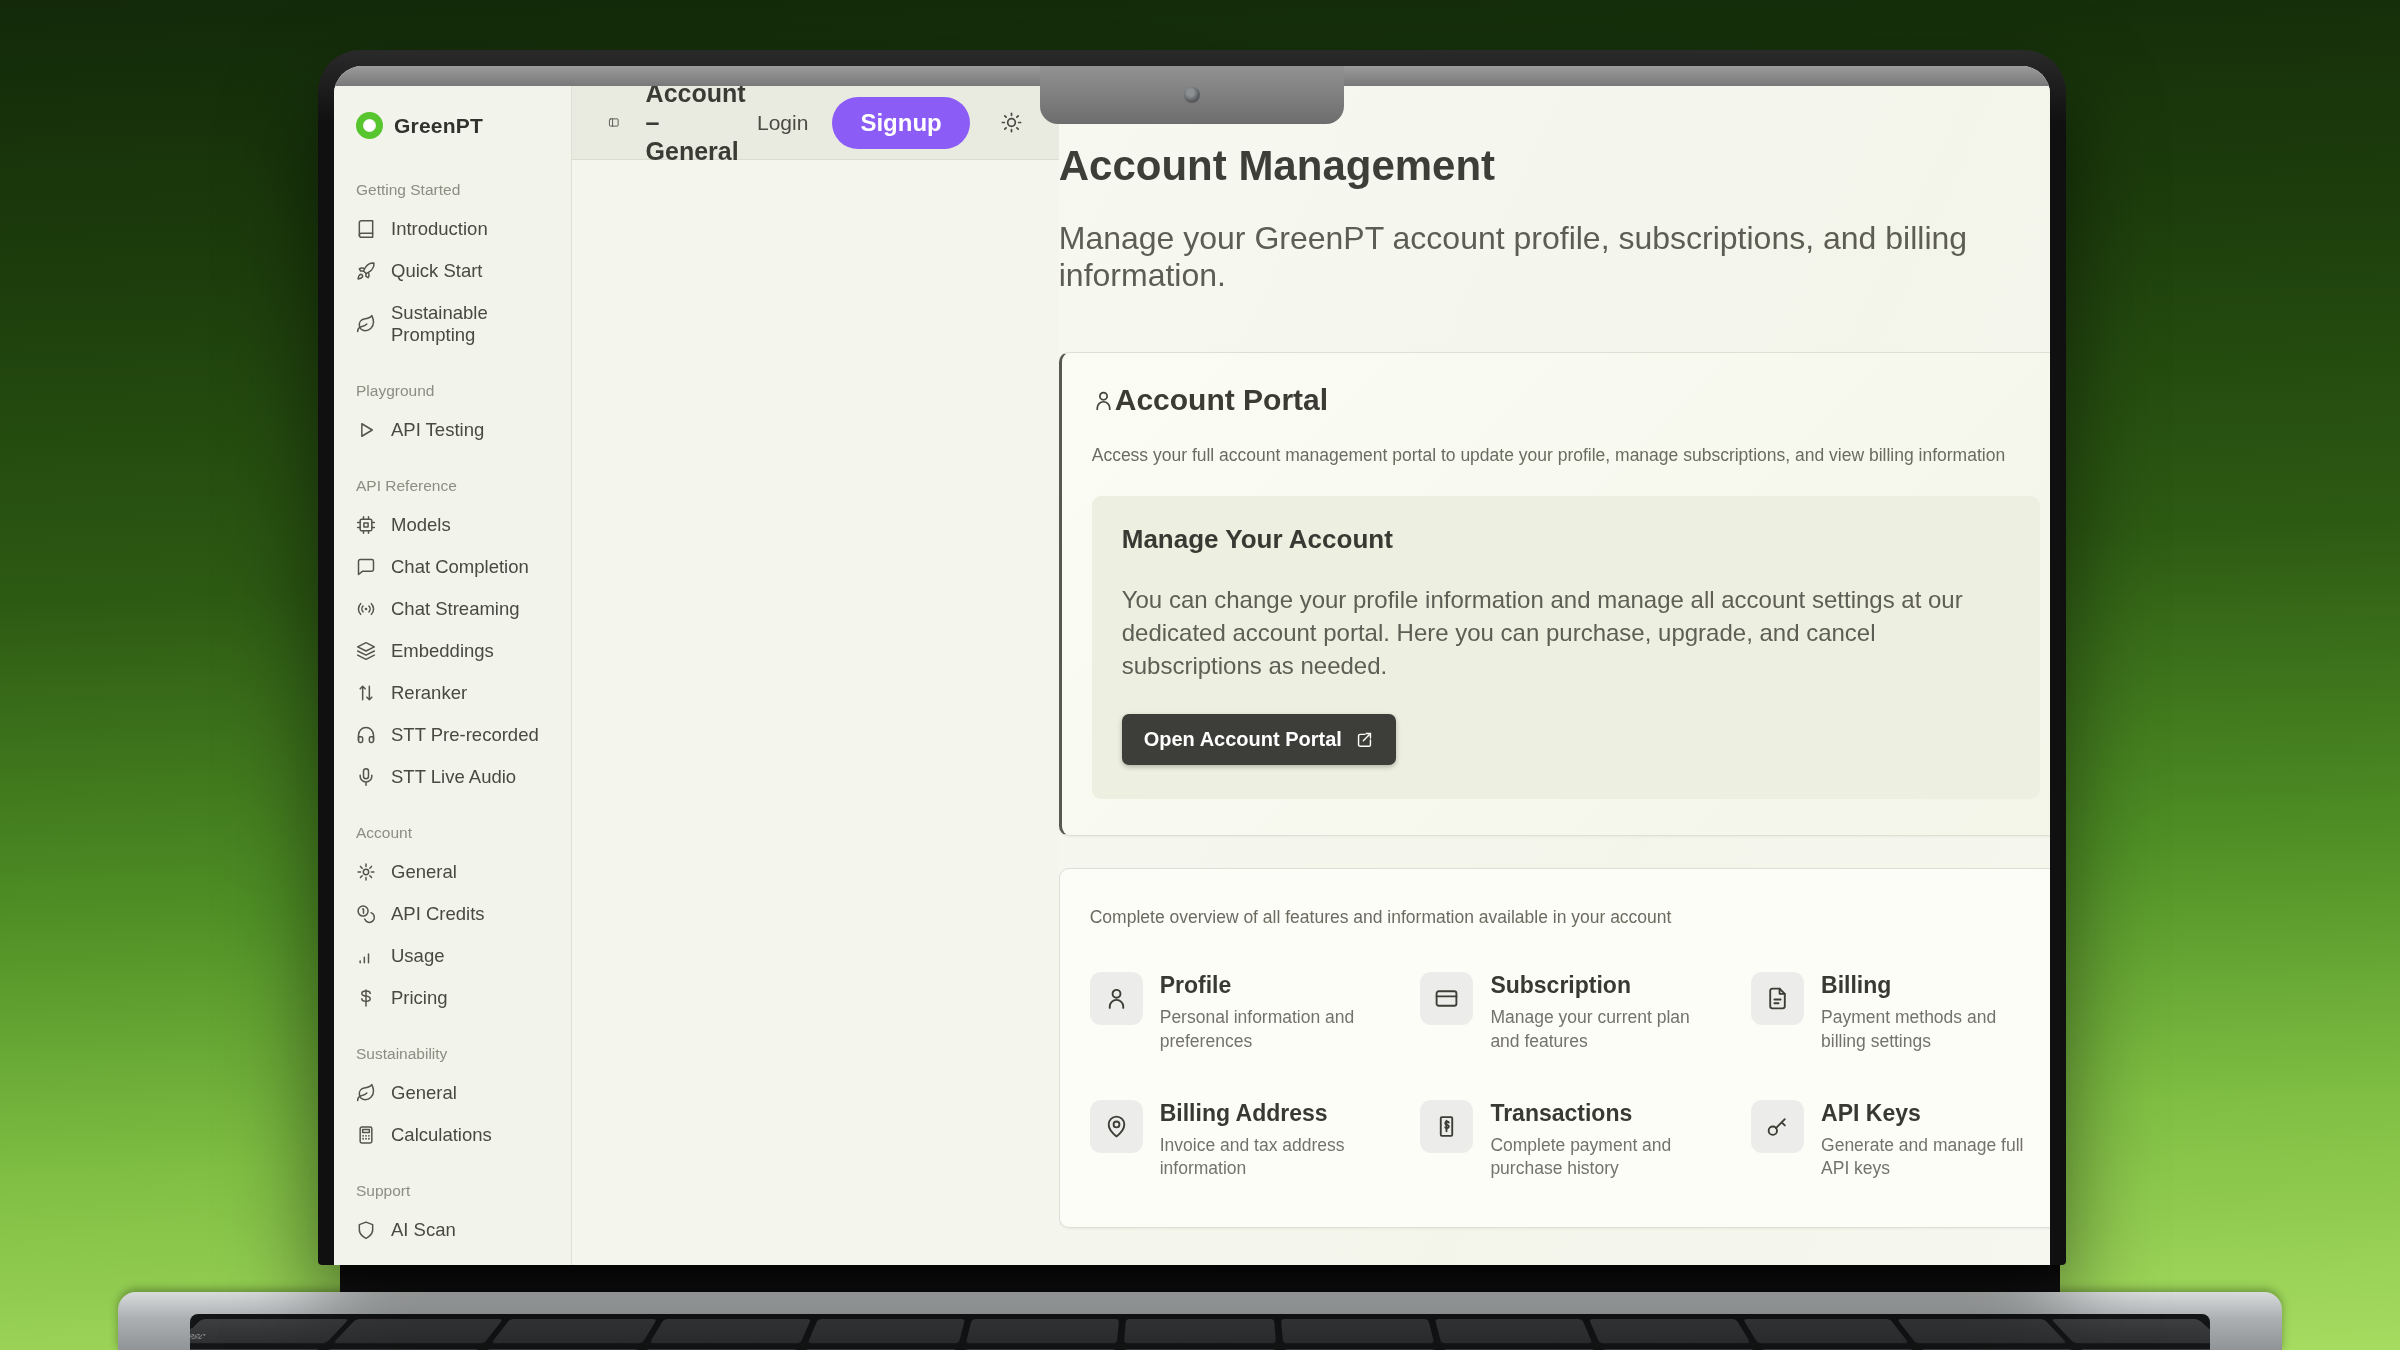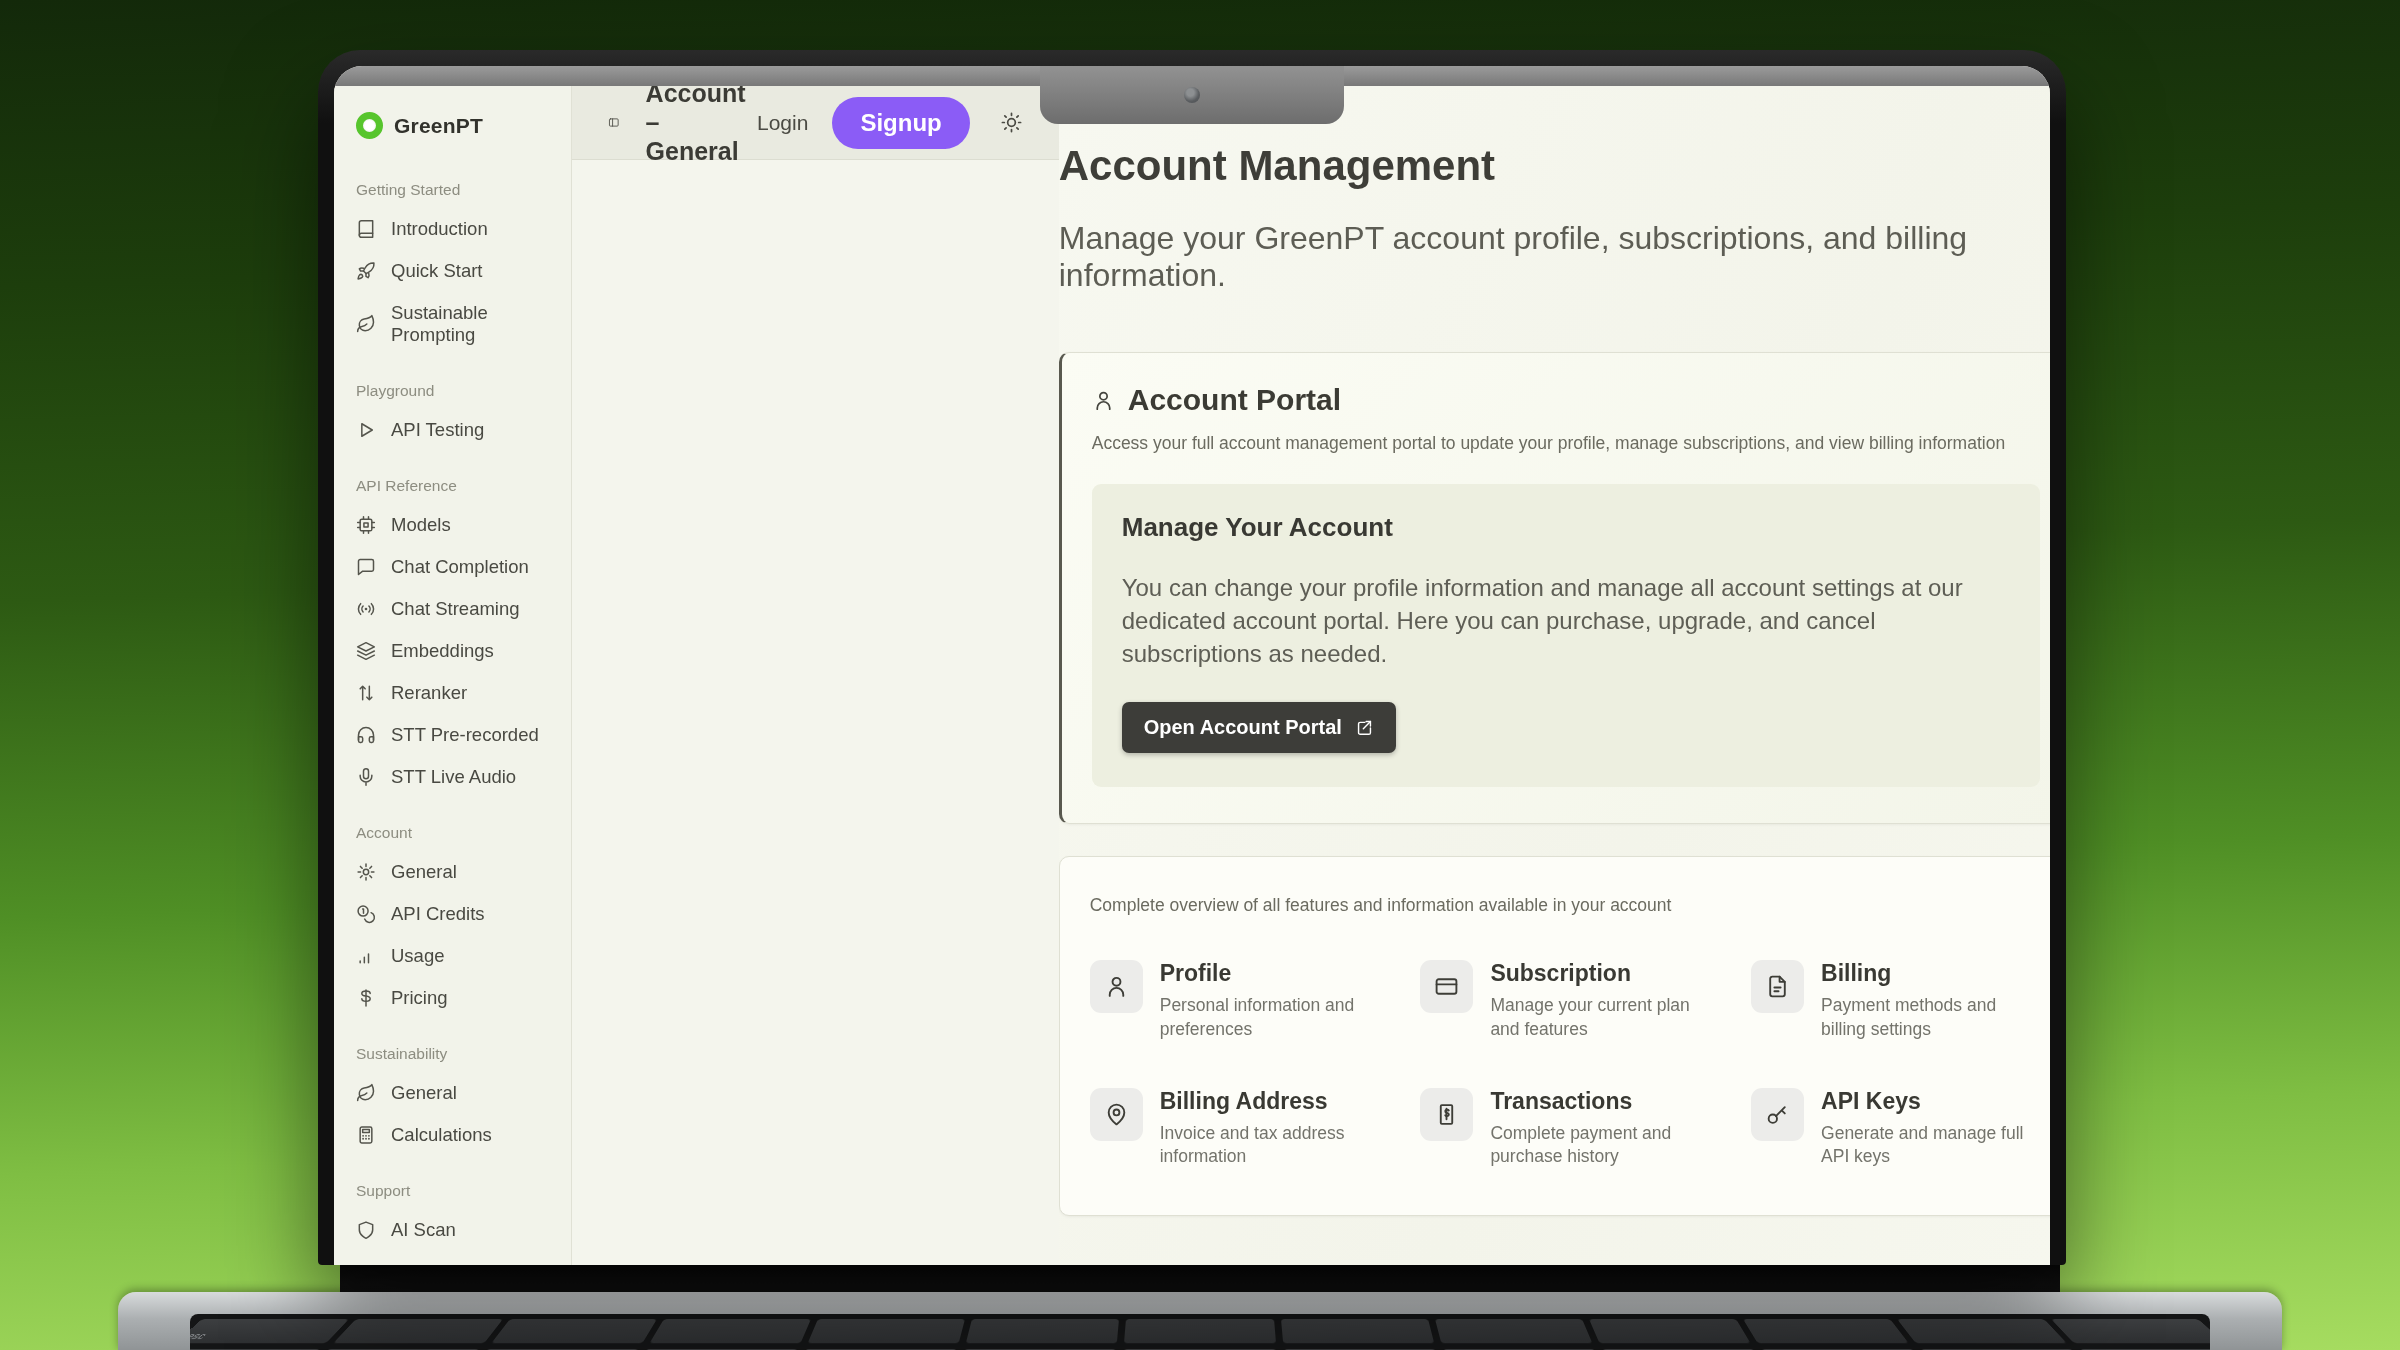--- a/index.html
+++ b/index.html
@@ -85,21 +85,21 @@
 
   .page-title { font-size:42px; font-weight:700; color:#3e3e38; margin-bottom:30px; }
   .page-subtitle { font-size:32px; color:#5d5d54; margin-bottom:58px; }
 
   .card { border-radius:10px; border:1px solid #dfe0d3; box-shadow:0 1px 3px rgba(0,0,0,.05); }
 
   .portal-card {
     background:linear-gradient(135deg,#fbfcf4 0%,#f3f5e9 100%);
     border-left:3px solid #59594f; padding:30px 30px 36px; margin-bottom:32px;
   }
-  .portal-head { display:flex; align-items:center; gap:13px; margin-bottom:16px; }
+  .portal-head { display:flex; align-items:center; margin-bottom:28px; }
   .portal-head .ic { width:23px; height:23px; color:#45453e; }
   .portal-title { font-size:30px; font-weight:600; color:#3b3b34; }
   .portal-desc { font-size:17.5px; color:#6b6b60; margin-bottom:30px; }
   .portal-inner { background:#edefe0; border-radius:9px; padding:28px 30px 34px; }
   .inner-title { font-size:26px; font-weight:600; color:#393933; margin-bottom:28px; }
   .inner-body { font-size:24px; color:#5e5e55; line-height:1.38; max-width:880px; margin-bottom:32px; }
   .portal-btn {
     display:inline-flex; align-items:center; gap:13px; background:#3d3d39; color:#fff;
     font-size:20px; font-weight:700; padding:14px 22px; border-radius:7px; border:none; cursor:pointer;
     font-family:Liberation Sans, sans-serif; box-shadow:0 2px 5px rgba(0,0,0,.25);

